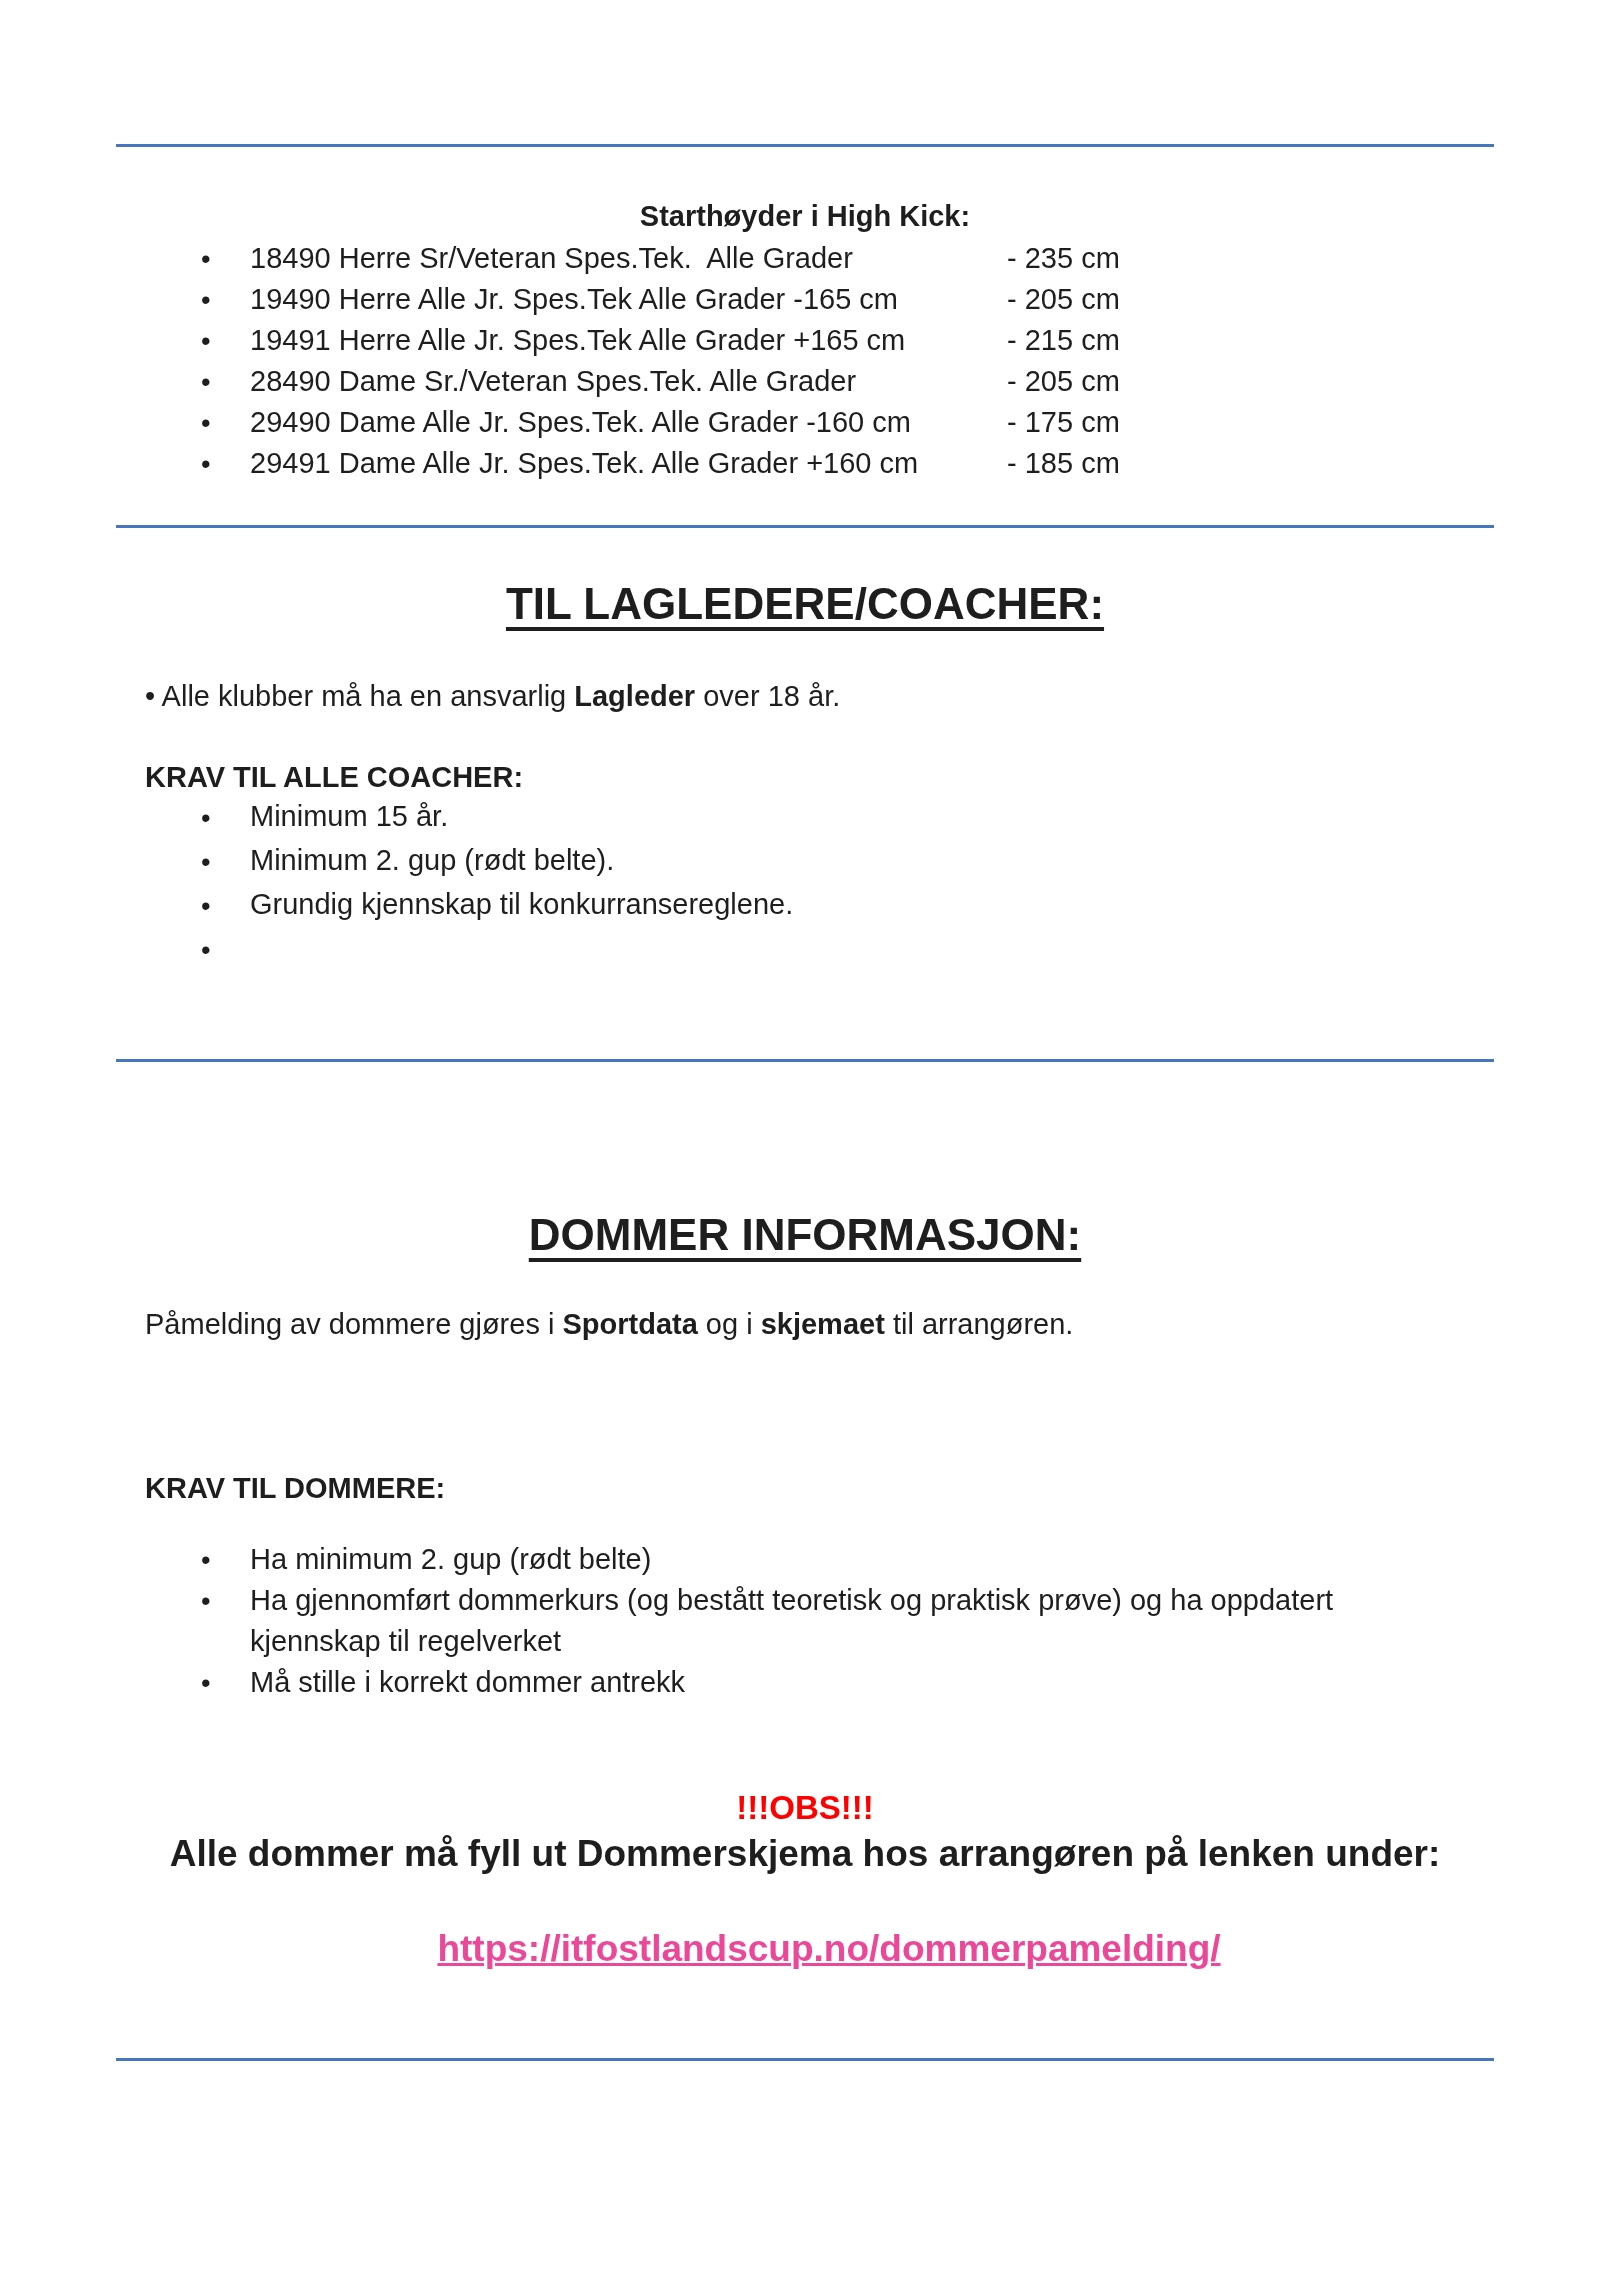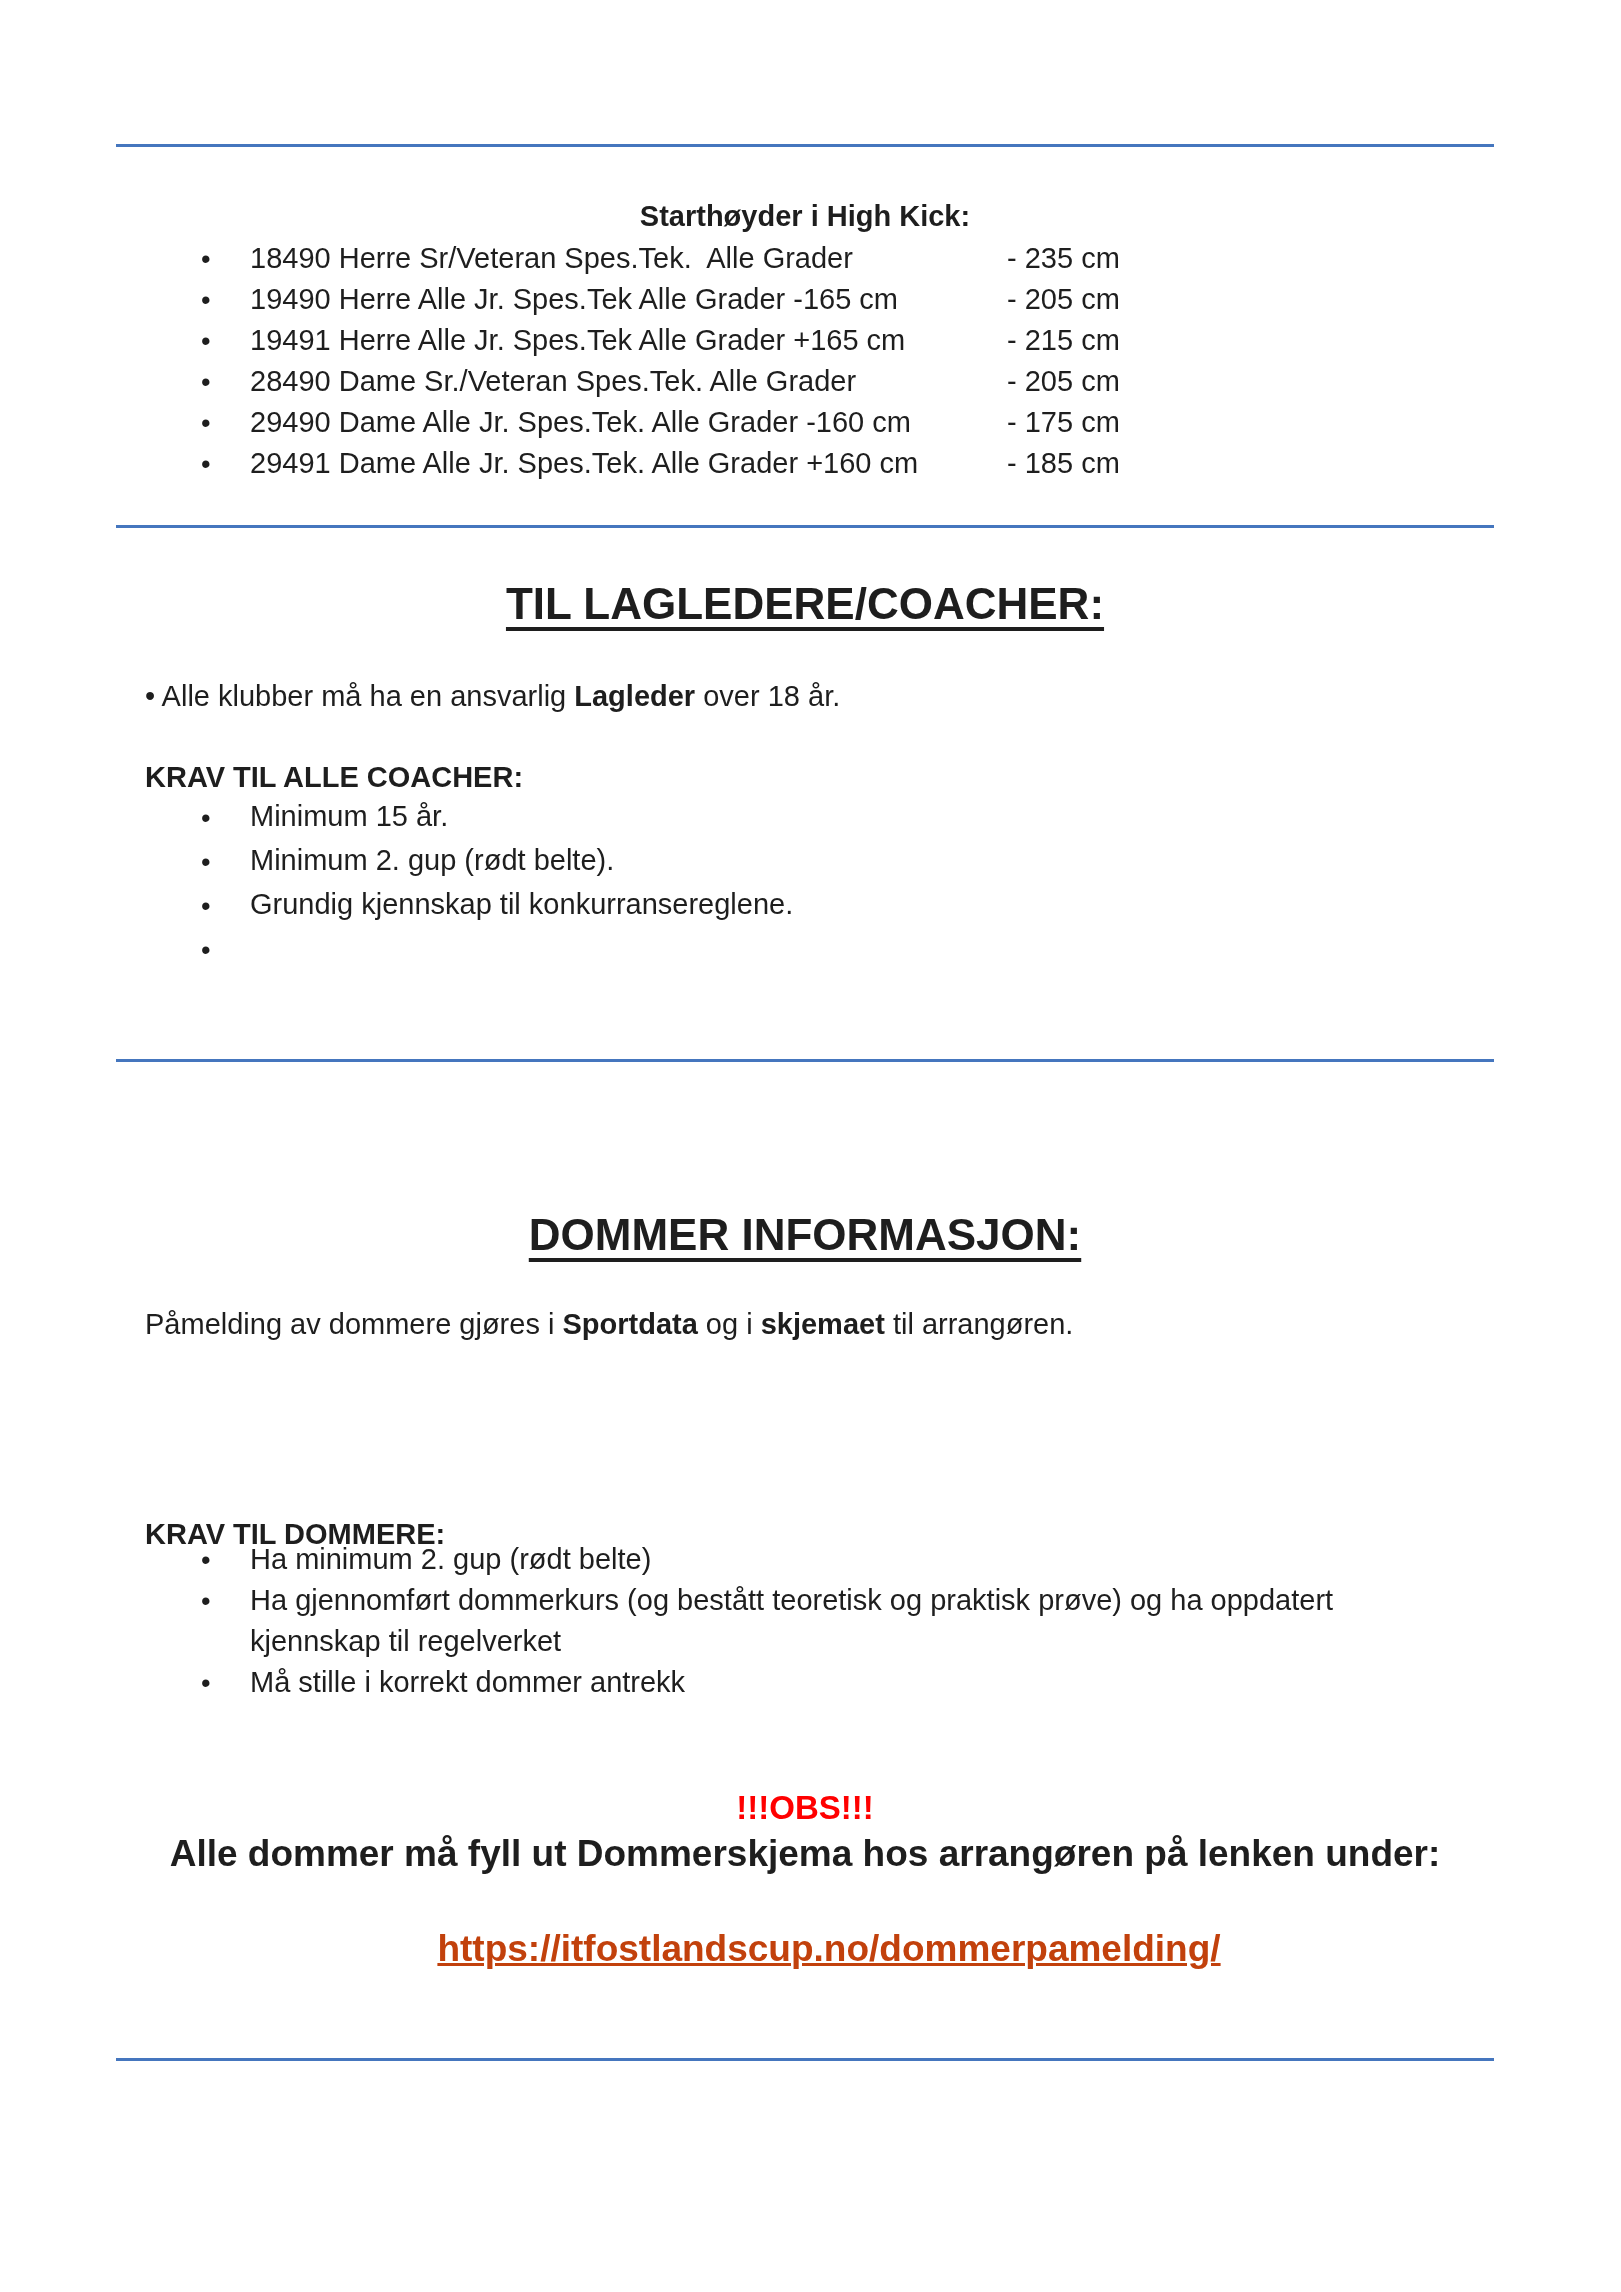--- a/index.html
+++ b/index.html
@@ -112,21 +112,21 @@
     position:absolute;
     top:1924px;
     left:116px;
     width:1378px;
     text-align:center;
     font-size:37px;
     font-weight:bold;
     line-height:49px;
   }
   .linkline a{
-    color:#c2410c;
+    color:#ec4899;
     text-decoration:underline;
     text-decoration-thickness:2.9px;
     cursor:pointer;
     margin-left:48px;
   }
 </style>
 </head>
 <body>
 
 <div class="page">
@@ -198,21 +198,21 @@
 
   <div class="rule" style="top:1059px"></div>
 
   <div class="bighead" style="top:1211px">DOMMER INFORMASJON:</div>
 
   <div class="para" style="top:1304px">
     <span>Påmelding av dommere gjøres i </span><b>Sportdata</b><span> og i </span><b>skjemaet</b><span> til arrangøren.</span>
   </div>
 
 
-  <div class="subhead" style="top:1514px">KRAV TIL DOMMERE:</div>
+  <div class="subhead" style="top:1468px">KRAV TIL DOMMERE:</div>
 
   <ul class="blist ref-list">
     <li>
       <span class="dot">•</span>
       <div class="li-text">Ha minimum 2. gup (rødt belte)</div>
     </li>
     <li>
       <span class="dot">•</span>
       <div class="li-text">
         <div>Ha gjennomført dommerkurs (og bestått teoretisk og praktisk prøve) og ha oppdatert</div>

